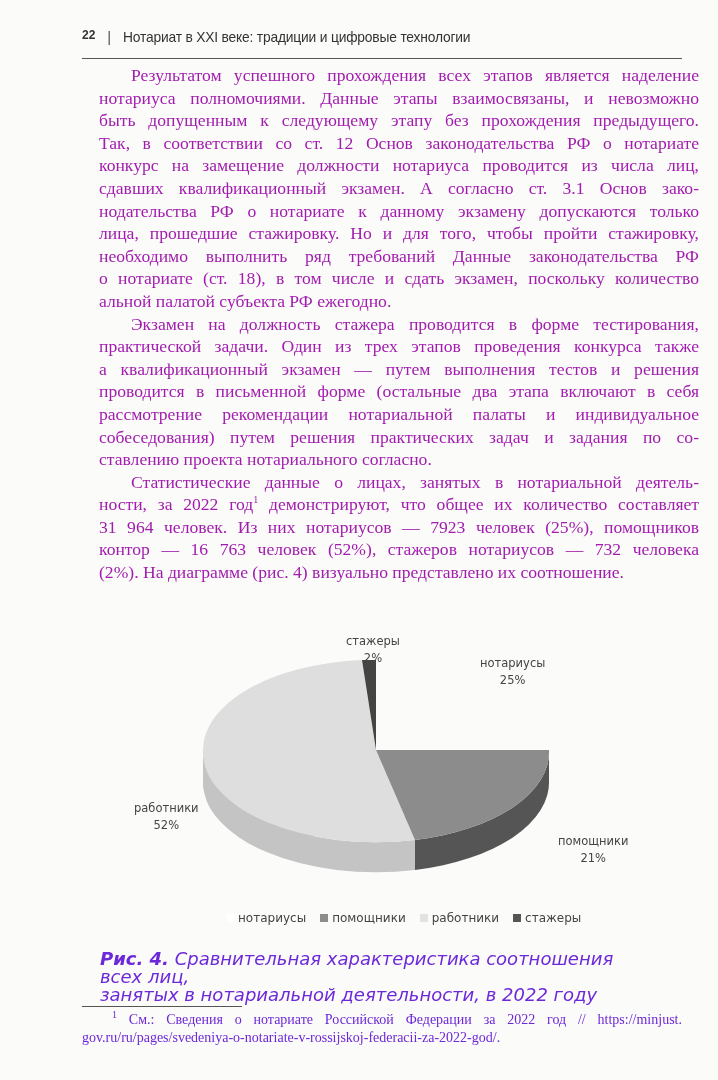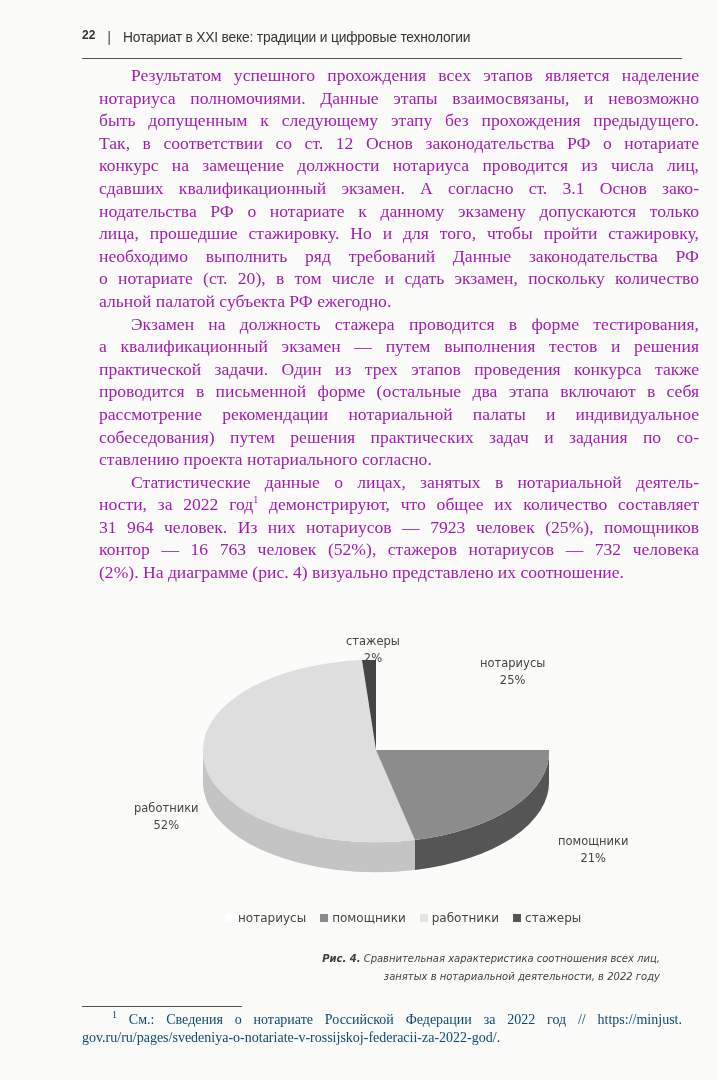--- a/index.html
+++ b/index.html
@@ -31,28 +31,28 @@
     position: absolute; font-family: "DejaVu Sans", sans-serif; font-size: 11.5px; color: #444;
     text-align: center; line-height: 17px;
   }
   .legend {
     position: absolute; left: 226px; top: 911px; font-family: "DejaVu Sans", sans-serif;
     font-size: 12px; color: #444; display: flex; gap: 14px; align-items: center;
   }
   .legend .item { display: flex; align-items: center; gap: 4px; }
   .legend .sw { width: 8px; height: 8px; display: inline-block; }
   .caption {
-    position: absolute; left: 100px; top: 950px; width: 560px; text-align: right;
-    font-family: "DejaVu Sans", sans-serif; font-style: italic; font-size: 10px; line-height: 18px; color: #404040;
+    position: absolute; left: 100px; top: 950px; width: 560px; text-align: left;
+    font-family: "DejaVu Sans", sans-serif; font-style: italic; font-size: 18px; line-height: 18px; color: #6d28d9;
   }
   .caption b { font-weight: bold; }
   .fn-rule { position: absolute; left: 82px; top: 1006px; width: 160px; border-top: 1px solid #555; }
   .footnote {
     position: absolute; left: 82px; top: 1011px; width: 600px;
-    font-family: "Liberation Serif", serif; font-size: 14px; line-height: 18px; color: #0c4a6e;
+    font-family: "Liberation Serif", serif; font-size: 14px; line-height: 18px; color: #6d28d9;
   }
   .footnote .l1 { display: block; padding-left: 30px; text-align: justify; text-align-last: justify; white-space: nowrap; }
   .footnote .l2 { display: block; white-space: nowrap; }
 </style>
 </head>
 <body>
 
 <div class="header">
   <span class="pnum">22</span>
   <span class="sep">|</span>
@@ -63,27 +63,27 @@
   <p style="text-indent:0">
     <span class="line ind">Результатом успешного прохождения всех этапов является наделение</span>
     <span class="line">нотариуса полномочиями. Данные этапы взаимосвязаны, и невозможно</span>
     <span class="line">быть допущенным к следующему этапу без прохождения предыдущего.</span>
     <span class="line">Так, в соответствии со ст. 12 Основ законодательства РФ о нотариате</span>
     <span class="line">конкурс на замещение должности нотариуса проводится из числа лиц,</span>
     <span class="line">сдавших квалификационный экзамен. А согласно ст. 3.1 Основ зако-</span>
     <span class="line">нодательства РФ о нотариате к данному экзамену допускаются только</span>
     <span class="line">лица, прошедшие стажировку. Но и для того, чтобы пройти стажировку,</span>
     <span class="line">необходимо выполнить ряд требований Данные законодательства РФ</span>
-    <span class="line">о нотариате (ст. 20), в том числе и сдать экзамен, поскольку количество</span>
+    <span class="line">о нотариате (ст. 18), в том числе и сдать экзамен, поскольку количество</span>
     <span class="line last">альной палатой субъекта РФ ежегодно.</span>
   </p>
   <p style="text-indent:0">
     <span class="line ind">Экзамен на должность стажера проводится в форме тестирования,</span>
+    <span class="line">практической задачи. Один из трех этапов проведения конкурса также</span>
     <span class="line">а квалификационный экзамен — путем выполнения тестов и решения</span>
-    <span class="line">практической задачи. Один из трех этапов проведения конкурса также</span>
     <span class="line">проводится в письменной форме (остальные два этапа включают в себя</span>
     <span class="line">рассмотрение рекомендации нотариальной палаты и индивидуальное</span>
     <span class="line">собеседования) путем решения практических задач и задания по со-</span>
     <span class="line last">ставлению проекта нотариального согласно.</span>
   </p>
   <p style="text-indent:0">
     <span class="line ind">Статистические данные о лицах, занятых в нотариальной деятель-</span>
     <span class="line"><span>ности, за 2022 год</span><sup>1</sup> <span>демонстрируют, что общее их количество составляет</span></span>
     <span class="line">31 964 человек. Из них нотариусов — 7923 человек (25%), помощников</span>
     <span class="line">контор — 16 763 человек (52%), стажеров нотариусов — 732 человека</span>

